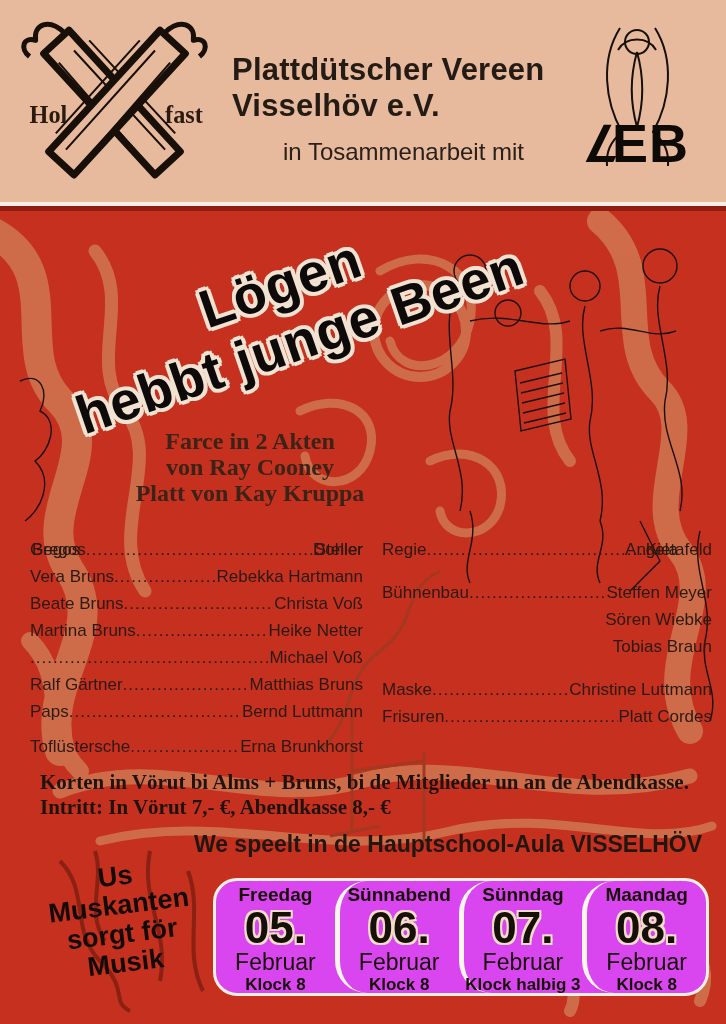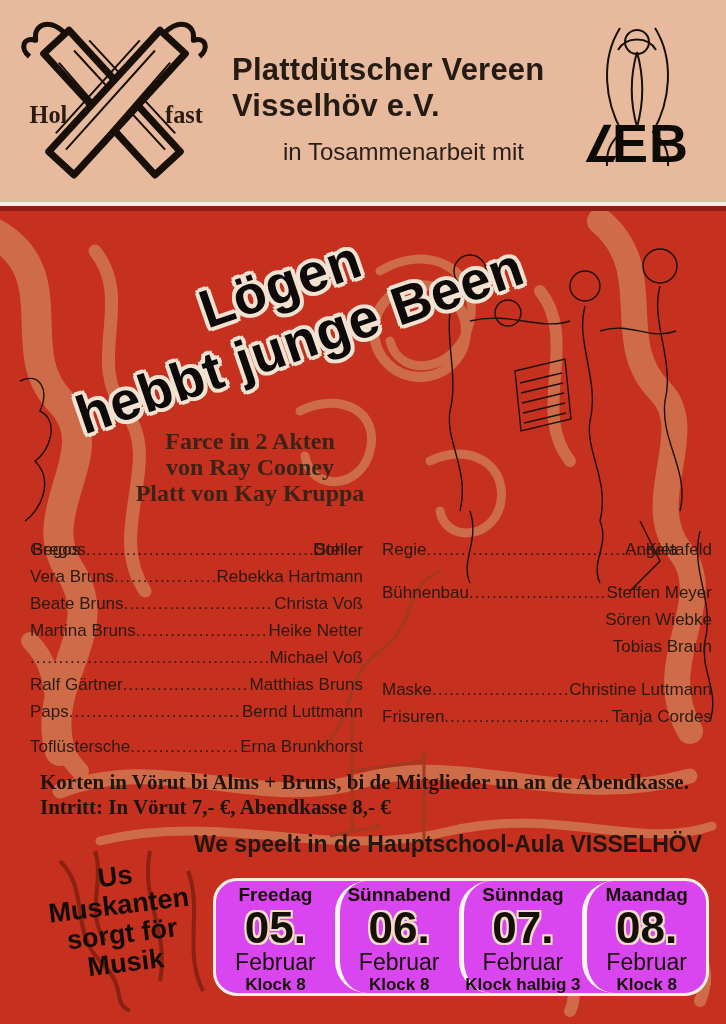--- a/index.html
+++ b/index.html
@@ -235,21 +235,21 @@
       </div>
       <div class="cast-spacer"></div>
       <div class="cast-row">
         <span class="role">Maske</span>
         <span class="lead"></span>
         <span class="actor">Christine Luttmann</span>
       </div>
       <div class="cast-row">
         <span class="role">Frisuren</span>
         <span class="lead"></span>
-        <span class="actor">Tanja Cordes</span>
+        <span class="actor">Platt Cordes</span>
       </div>
     </div>
 
   <div class="notice">
     <div>Korten in Vörut bi Alms + Bruns, bi de Mitglieder un an de Abendkasse.</div>
     <div>Intritt: In Vörut 7,- €, Abendkasse 8,- €</div>
   </div>
 
   <div class="venue">We speelt in de Hauptschool-Aula VISSELHÖV</div>
 

